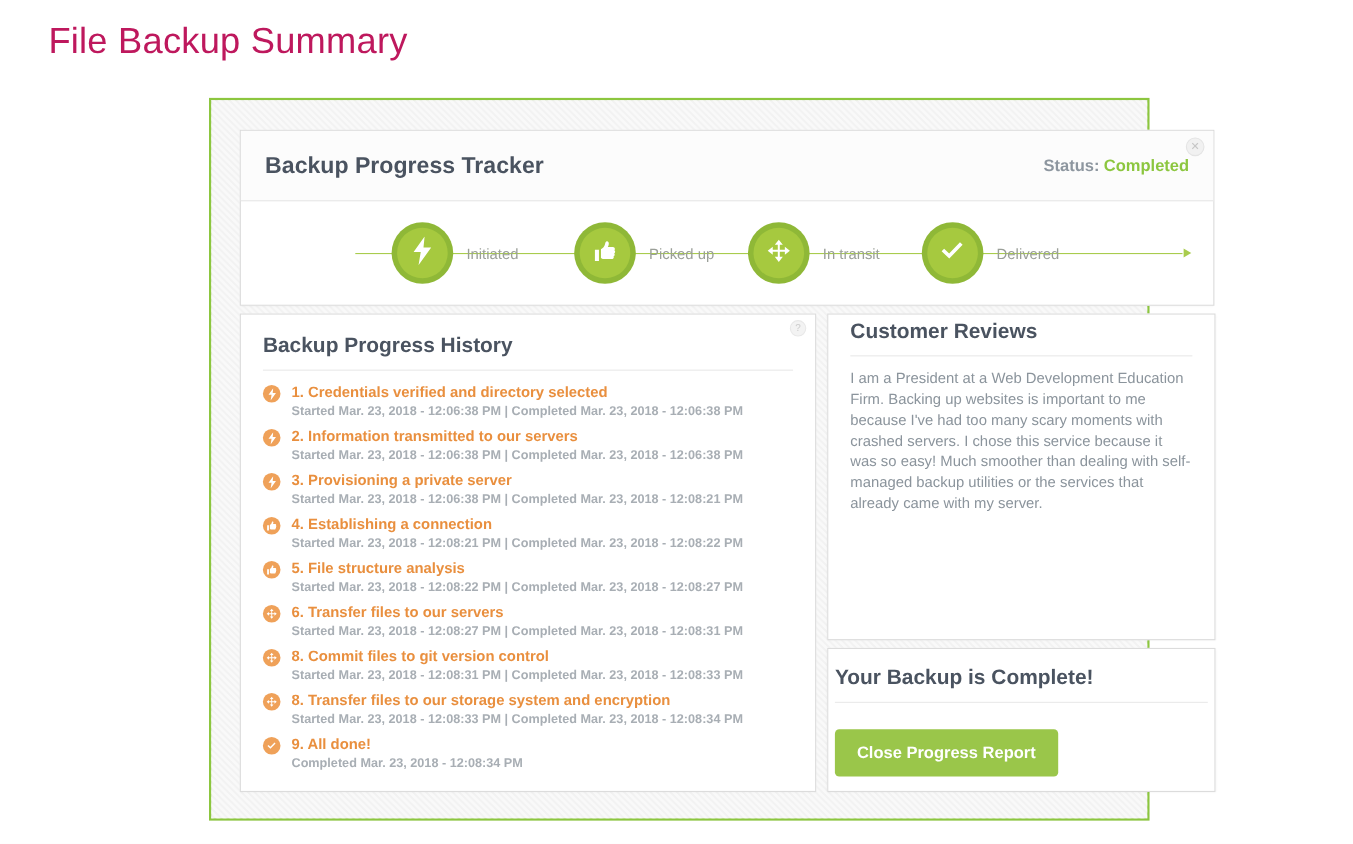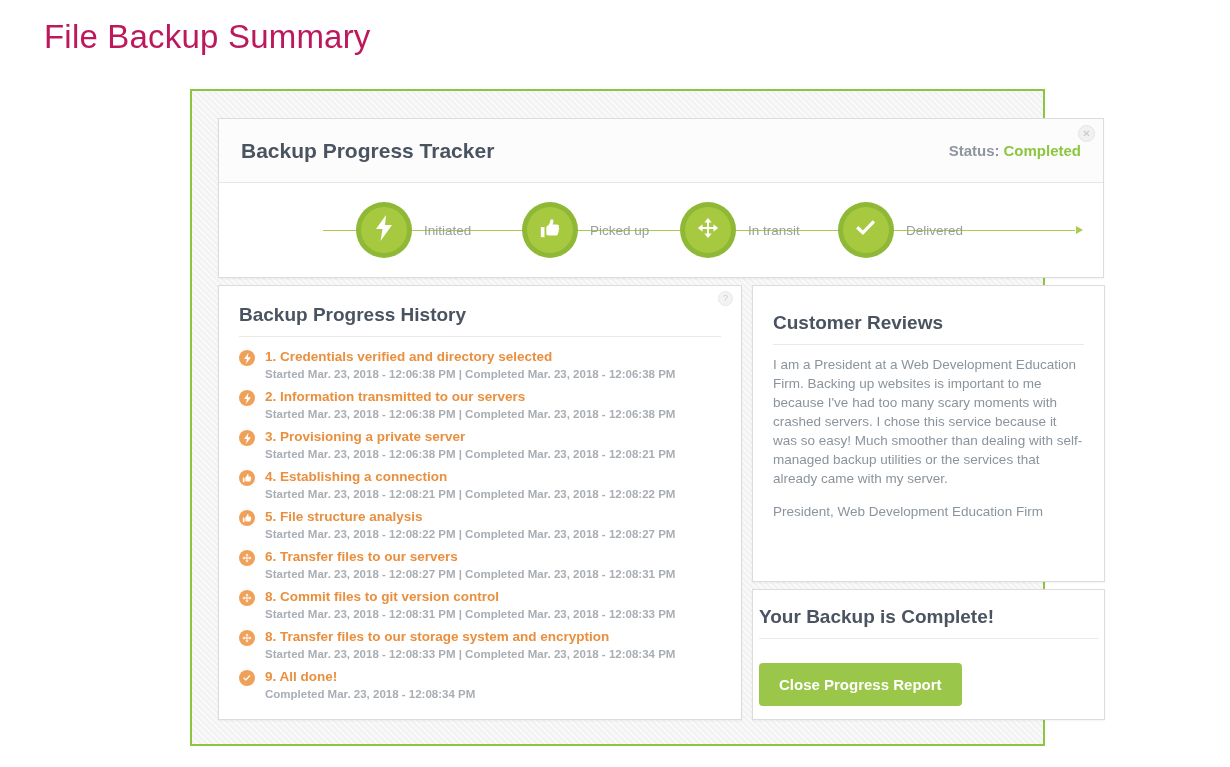--- a/index.html
+++ b/index.html
@@ -154,21 +154,21 @@
   .hist-meta {
     font-size: 11.5px; font-weight: 700; color: #a8aeb4; line-height: 16px;
     margin-top: 1px;
   }
 
   
   .reviews-card {
     position: absolute;
     left: 752px; top: 285px;
     width: 353px; height: 297px;
-    padding: 26px 20px;
+    padding: 5px 20px;
   }
   .review-text {
     font-size: 13.5px; color: #8b949c; line-height: 19px;
   }
   .review-author {
     font-size: 13.5px; color: #8b949c; line-height: 19px; margin-top: 14px;
   }
 
   
   .complete-card {
@@ -349,19 +349,18 @@
         </span>
         <div class="hist-title">9. All done!</div>
         <div class="hist-meta">Completed Mar. 23, 2018 - 12:08:34 PM</div>
       </div>
     </div>
 </div>
 
 <div class="card reviews-card">
   <div class="panel-title">Customer Reviews</div>
   <div class="review-text">I am a President at a Web Development Education Firm. Backing up websites is important to me because I've had too many scary moments with crashed servers. I chose this service because it was so easy! Much smoother than dealing with self-managed backup utilities or the services that already came with my server.</div>
-  <div class="review-author">President, Web Development Education Firm</div>
 </div>
 
 <div class="card complete-card">
   <div class="panel-title">Your Backup is Complete!</div>
   <button class="btn-close-report">Close Progress Report</button>
 </div>
 
 </body></html>

